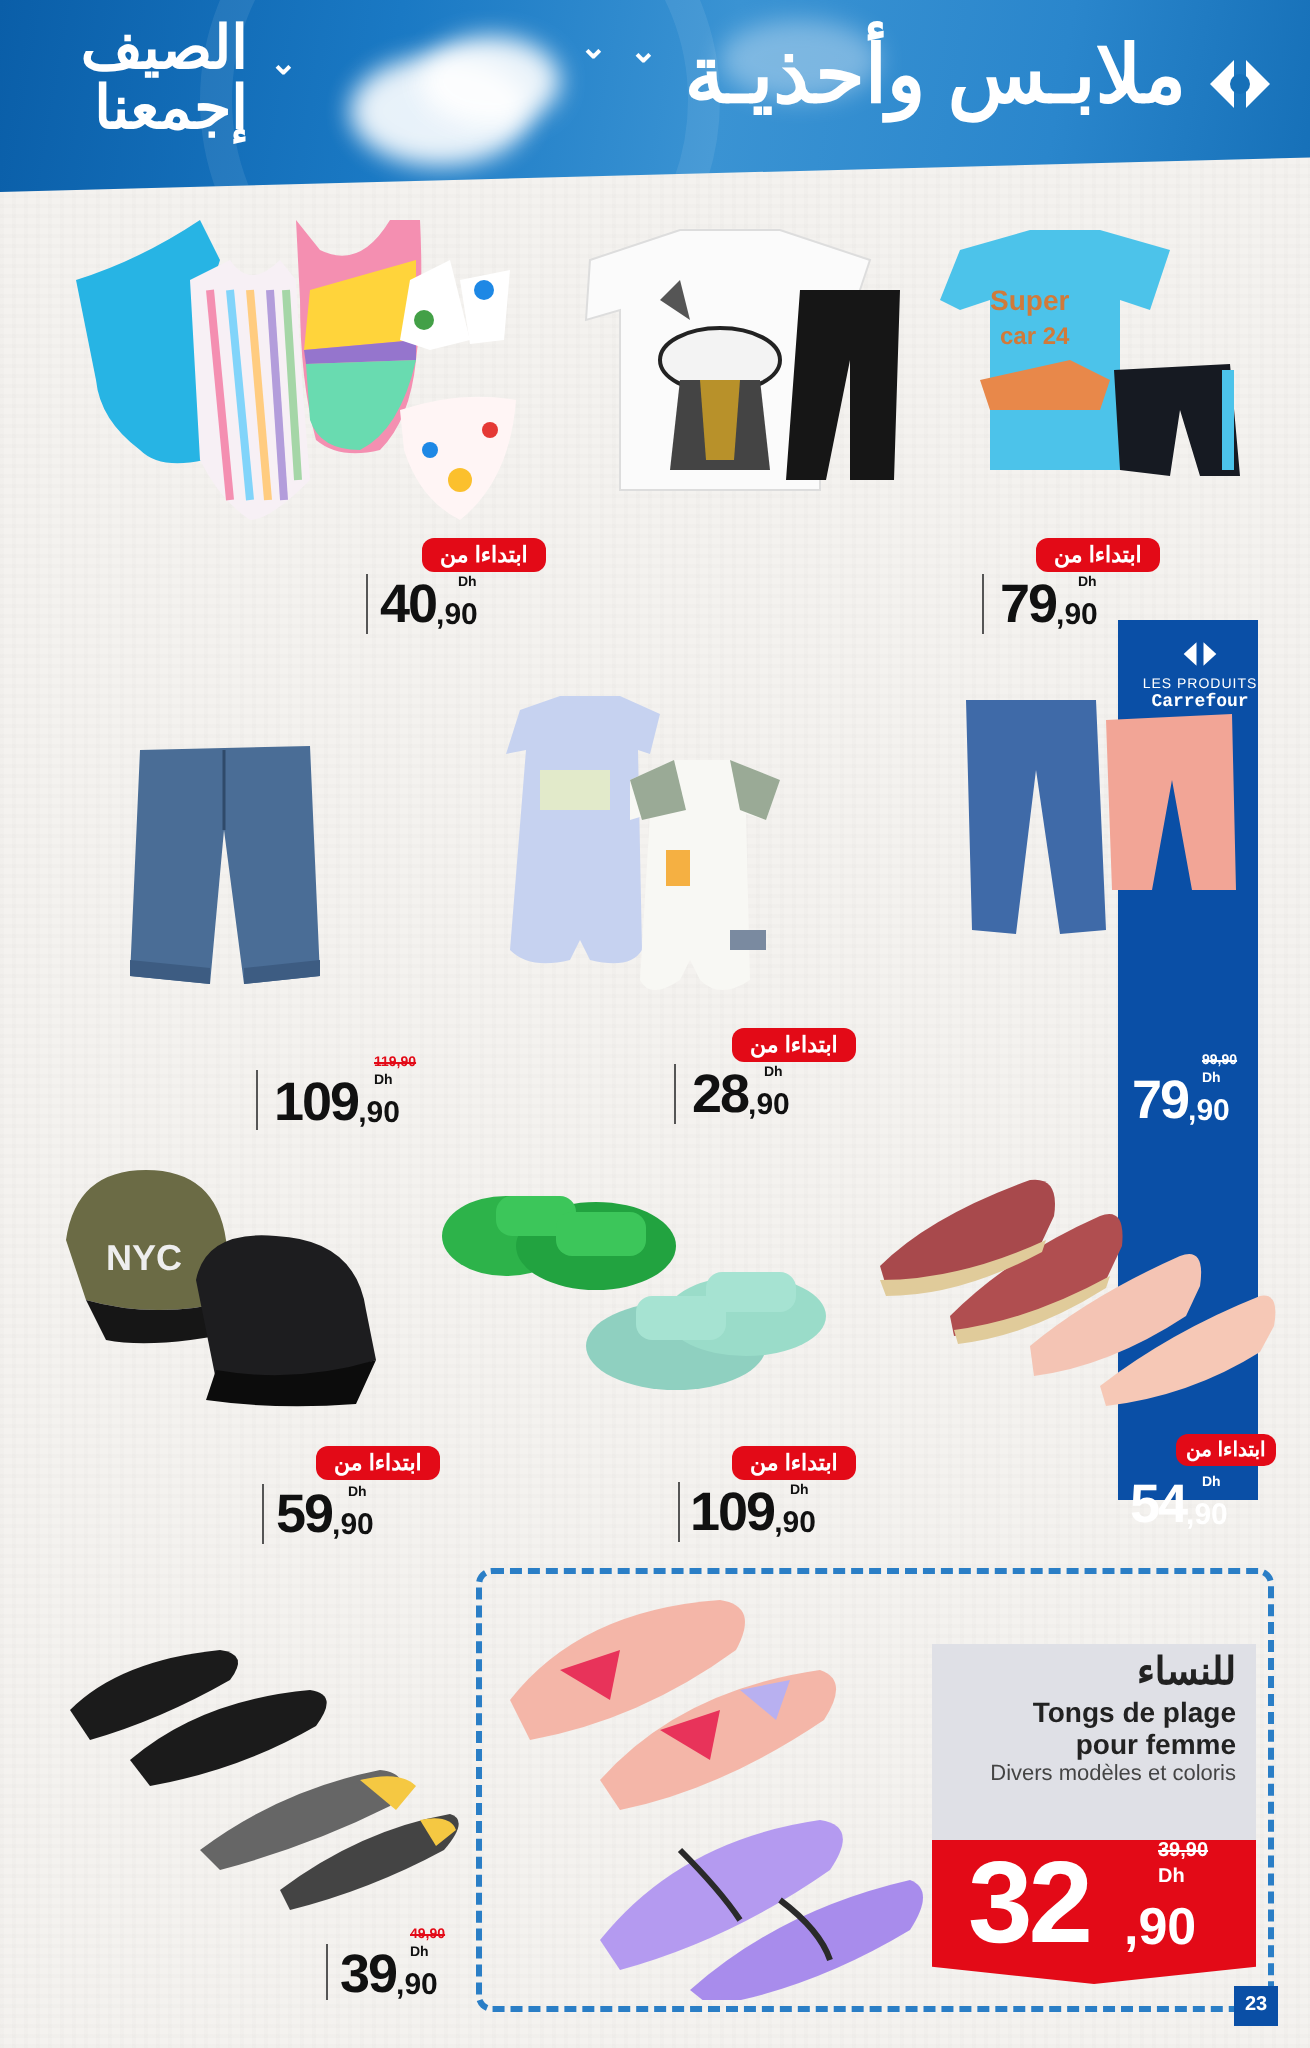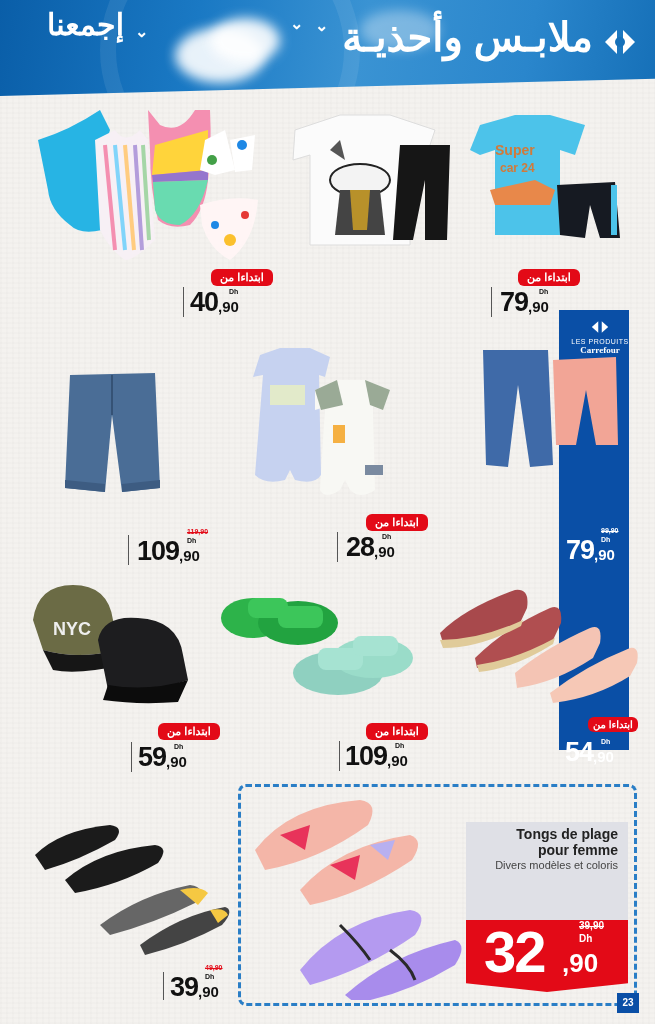--- a/index.html
+++ b/index.html
@@ -57,21 +57,21 @@
   .price .int { font-size: 27px; letter-spacing:-1px; }
   .price .dec { font-size: 15px; position: relative; top: 1px; }
   .price .cur { font-size: 7px; position:absolute; top: 1px; }
   .price .old { font-size: 7px; color:#e30a17; text-decoration: line-through; position:absolute; top:-8px; }
   .white { color:#fff !important; }
 
   
   .blueband { position:absolute; left:559px; top:310px; width:70px; height:440px; background:#0a4fa6; }
   .bb-logo { position:absolute; left:570px; top:320px; width:60px; text-align:center; color:#fff; }
   .bb-logo .l1 { font-size:7px; letter-spacing:0.5px; }
-  .bb-logo .l2 { font-size:9px; font-weight:bold; font-family:Liberation Serif, serif; }
+  .bb-logo .l2 { font-size:9px; font-weight:bold; font-family:Liberation Mono, monospace; }
 
   
   .feature {
     position:absolute; left:238px; top:784px; width:399px; height:222px;
     border: 3px dashed #2a7ec6; border-radius: 8px;
   }
   .feat-panel { position:absolute; left:466px; top:822px; width:162px; height:98px; background:#dfe0e6; }
   .feat-price { position:absolute; left:466px; top:920px; width:162px; height:72px; background:#e30a17;
     clip-path: polygon(0 0, 100% 0, 100% 88%, 50% 100%, 0 88%); }
   .page-num { position:absolute; left:617px; top:993px; width:22px; height:20px; background:#0a4fa6; color:#fff; font-size:10px; font-weight:bold; text-align:center; line-height:20px; }
@@ -83,20 +83,21 @@
 
   <div class="header">
     <div class="swirl"></div>
     <div class="cloud c1"></div>
     <div class="cloud c2"></div>
     <div class="cloud c3"></div>
     <span class="bird" style="left:135px;top:22px;">⌄</span>
     <span class="bird" style="left:290px;top:14px;">⌄</span>
     <span class="bird" style="left:315px;top:16px;">⌄</span>
     <div class="header-slogan">
+      <div>الصيف</div>
       <div>إجمعنا</div>
     </div>
     <div class="header-title">ملابـس وأحذيـة</div>
     <svg class="header-logo" viewBox="0 0 34 32">
       <path d="M14 4 L2 16 L14 28 Z" fill="#fff"></path>
       <path d="M20 4 L32 16 L20 28 Z" fill="#fff"></path>
       <circle cx="17" cy="16" r="5" fill="#1670b8"></circle>
     </svg>
   </div>
 
@@ -294,20 +295,21 @@
     <path d="M30 40 L60 30 L55 55 Z" fill="#e8335a"></path>
     <path d="M80 70 L110 60 L105 85 Z" fill="#e8335a"></path>
     <path d="M120 50 L145 45 L138 65 Z" fill="#b8b0f0"></path>
     <path d="M50 175 Q90 125 160 115 Q180 118 165 140 Q115 175 60 190 Z" fill="#b49af0"></path>
     <path d="M95 200 Q140 160 205 145 Q218 150 205 170 Q155 200 105 208 Z" fill="#a88cec"></path>
     <path d="M90 130 Q110 150 120 165" stroke="#2a2a2a" stroke-width="3" fill="none"></path>
     <path d="M140 155 Q160 170 165 185" stroke="#2a2a2a" stroke-width="3" fill="none"></path>
   </svg>
   <div class="feat-panel"></div>
   <div style="position:absolute;right:37px;top:826px;width:160px;text-align:right">
+    <div style="font-size:19px;font-weight:bold;direction:rtl;line-height:22px">للنساء</div>
     <div style="font-size:14px;font-weight:bold;line-height:16px">Tongs de plage</div>
     <div style="font-size:14px;font-weight:bold;line-height:16px">pour femme</div>
     <div style="font-size:11px;color:#444;line-height:14px">Divers modèles et coloris</div>
   </div>
   <div class="feat-price"></div>
   <div class="price" style="left:484px;top:918px;color:#fff">
     <span style="font-size:58px;letter-spacing:-2px">32</span>
     <span style="font-size:26px;position:absolute;left:78px;top:30px">,90</span>
     <span style="font-size:10px;position:absolute;left:95px;top:2px;text-decoration:line-through">39,90</span>
     <span style="font-size:10px;position:absolute;left:95px;top:15px">Dh</span>

